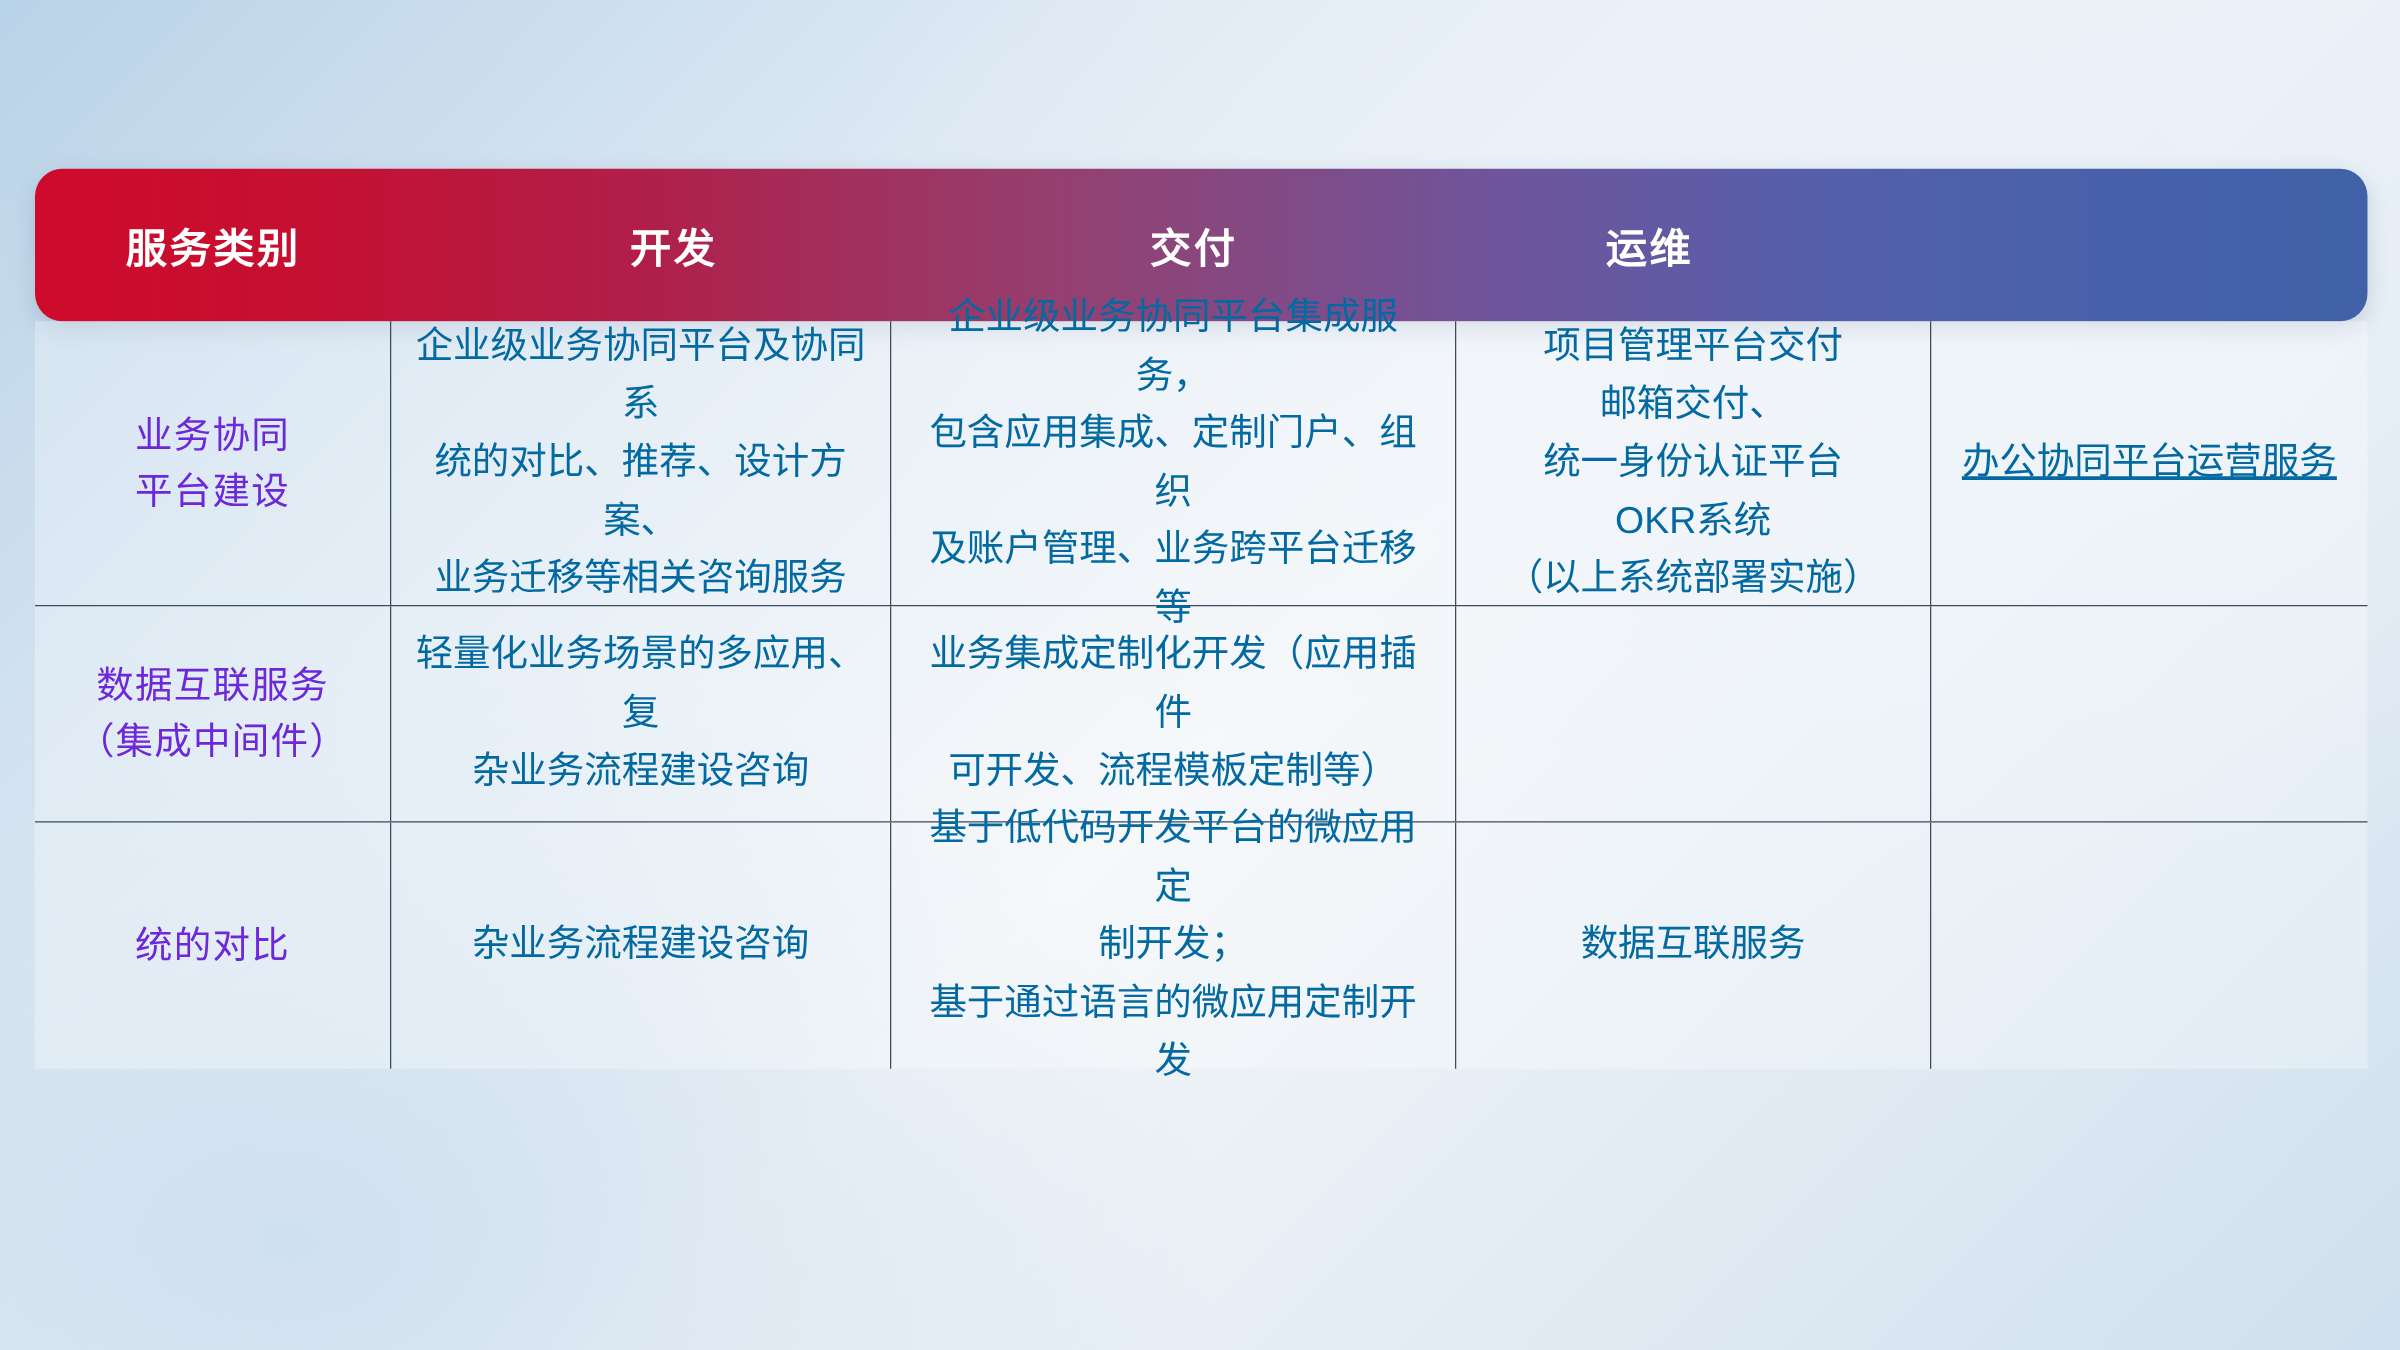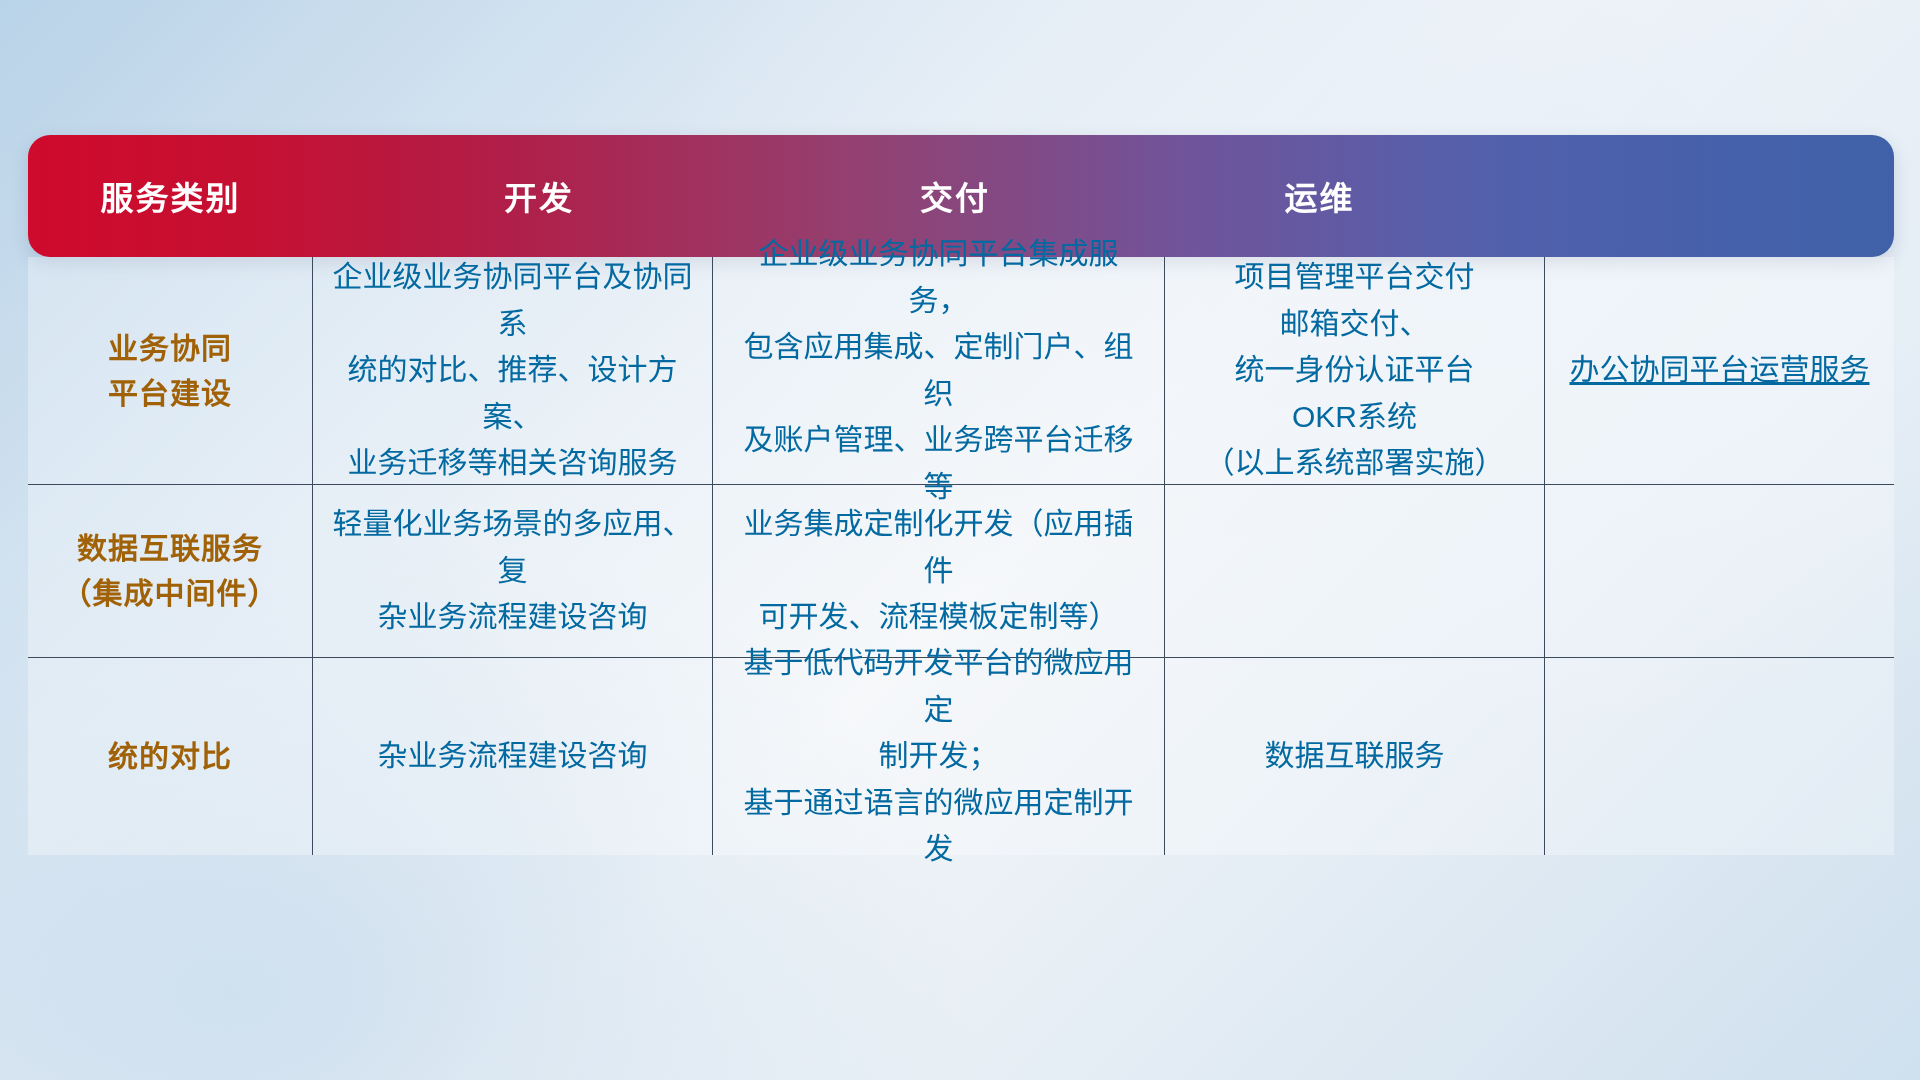--- a/index.html
+++ b/index.html
@@ -76,22 +76,22 @@
     box-sizing: border-box;
     font-size: 30px;
     line-height: 1.55;
     color: #0369a1;
     border-right: 1.5px solid #3d4a5c;
   }
   .cell:last-child { border-right: none; text-decoration: underline; }
 
   .cell-cat {
     font-size: 30px;
-    font-weight: bold;
-    color: #a16207;
+    font-weight: normal;
+    color: #6d28d9;
     letter-spacing: 1px;
     line-height: 1.5;
     border-right: 1.5px solid #3d4a5c;
   }
 
   
   .c0 { width: 285px; }
   .c1 { width: 400px; }
   .c2 { width: 452px; }
   .c3 { width: 380px; }

